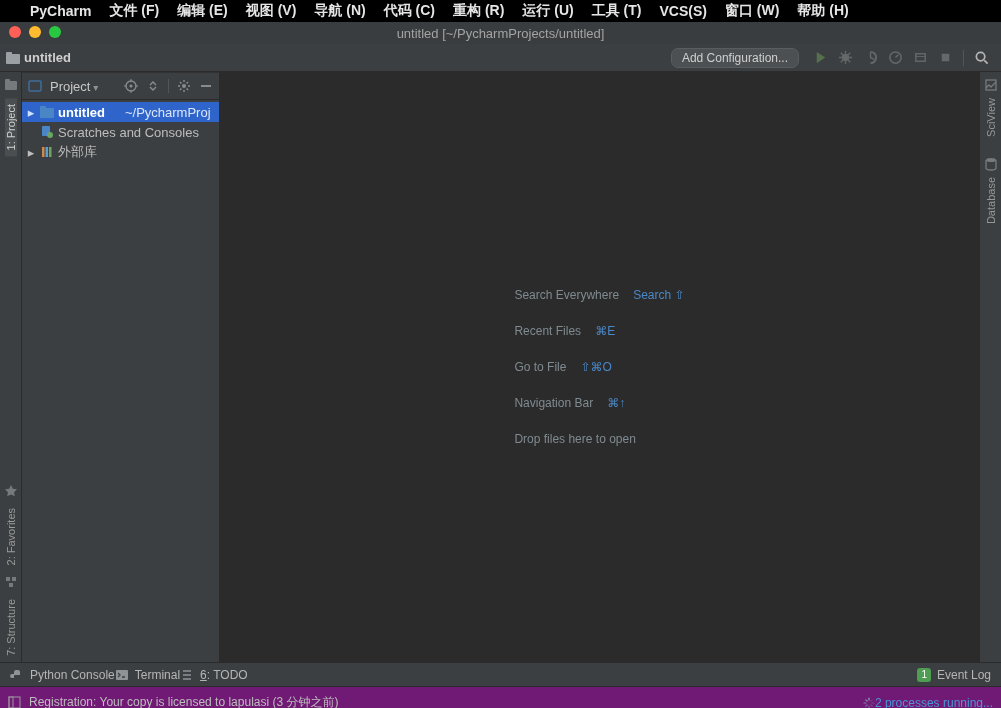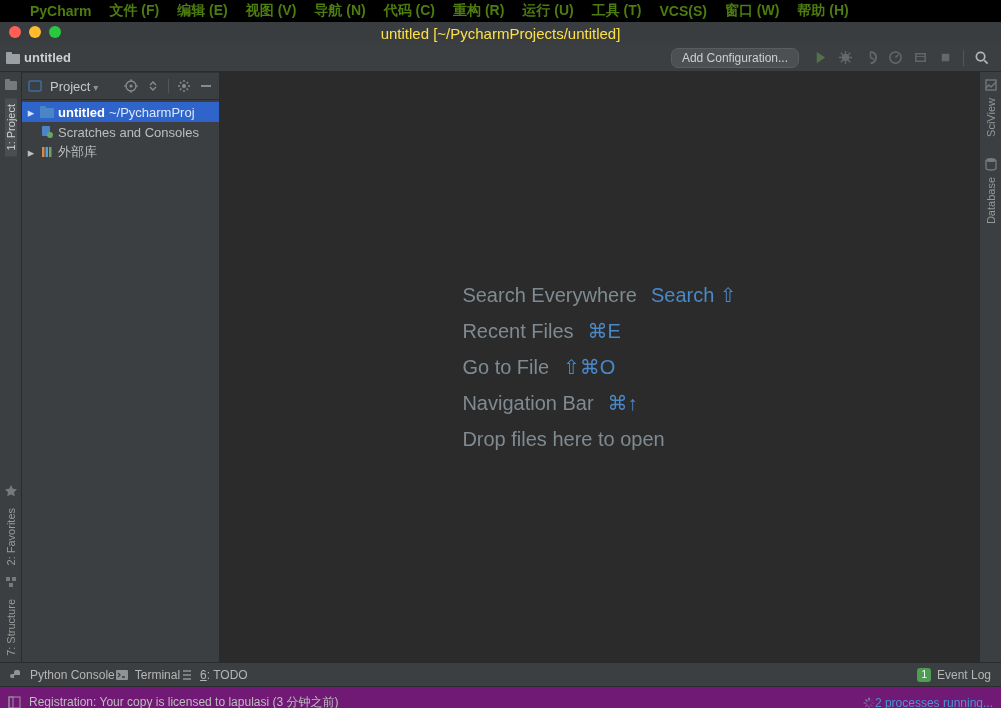--- a/index.html
+++ b/index.html
@@ -5,29 +5,29 @@
   * { margin: 0; padding: 0; box-sizing: border-box; }
   html, body {
     width: 1001px; height: 708px;
     font-family: -apple-system, "Helvetica Neue", Arial, sans-serif;
     background: #000; color: #bbb; overflow: hidden;
     font-size: 13px;
   }
   
   .mac-menubar {
     height: 22px; background: #000; display: flex; align-items: center;
-    padding: 0 12px; gap: 18px; color: #4d7c0f; font-size: 14px; font-weight: 600;
+    padding: 0 12px; gap: 18px; color: #e5e5e5; font-size: 14px; font-weight: 600;
   }
   .mac-menubar .apple { font-size: 15px; }
   .mac-menubar .app-name { font-weight: 700; }
   .mac-menubar .mitem { font-weight: 700; cursor: default; }
   
   .titlebar {
     height: 22px; background: #3a3d3f; display: flex; align-items: center;
-    position: relative; color: #fde047; font-size: 15px;
+    position: relative; color: #a3a3a3; font-size: 13px;
   }
   .traffic { position: absolute; left: 9px; top: 4px; display: flex; gap: 8px; }
   .tl { width: 12px; height: 12px; border-radius: 50%; }
   .tl.r{background:#ff5f57;} .tl.y{background:#febc2e;} .tl.g{background:#28c840;}
   .titlebar .title { margin: 0 auto; }
   
   .navrow {
     height: 28px; background: #3c3f41; border-bottom: 1px solid #2b2b2b;
     display: flex; align-items: center; padding: 0 6px; gap: 6px;
   }
@@ -74,26 +74,26 @@
   .tree { padding: 2px 0; font-size: 13px; }
   .tree-row {
     display: flex; align-items: center; height: 20px; padding: 0 4px; gap: 4px;
     color: #bdbdbd; white-space: nowrap; overflow: hidden;
   }
   .tree-row.sel { background: #2f65ca; color: #fff; }
   .tree-row .tw { width: 10px; display:inline-flex; align-items:center; justify-content:center; }
   .tree-row .ico { width: 14px; height: 14px; display:inline-flex; align-items:center; justify-content:center;}
   .tree-row .ico svg{width:100%;height:100%;}
   .tree-row .name { font-weight: 600; }
-  .tree-row .path { color: #8a8a8a; margin-left: 0; font-weight: 400;}
+  .tree-row .path { color: #8a8a8a; margin-left: 16px; font-weight: 400;}
   .tree-row.sel .path { color: #dce6fb; }
   .editor {
     flex: 1; background: #2b2b2b; display: flex; align-items: center; justify-content: center;
   }
-  .hints { color: #7f8b91; font-size: 20px; line-height: 36px; }
+  .hints { color: #7f8b91; font-size: 12px; line-height: 36px; }
   .hints .row { display: flex; align-items: center; gap: 14px; }
   .hints .sc { color: #4a88c7; font-weight: 500; display:flex; gap:4px; align-items:center;}
   .hints .solo { color: #7f8b91; }
   .gutter-right {
     width: 22px; background: #3c3f41; border-left: 1px solid #2b2b2b;
     display: flex; flex-direction: column; align-items: center; color: #979797; font-size:11px;
   }
   .gutter-right .vlabel { writing-mode: vertical-rl; padding: 6px 0; cursor: default; }
   .gutter-right .gicon { margin-top: 6px; margin-bottom: 0px;}
   

